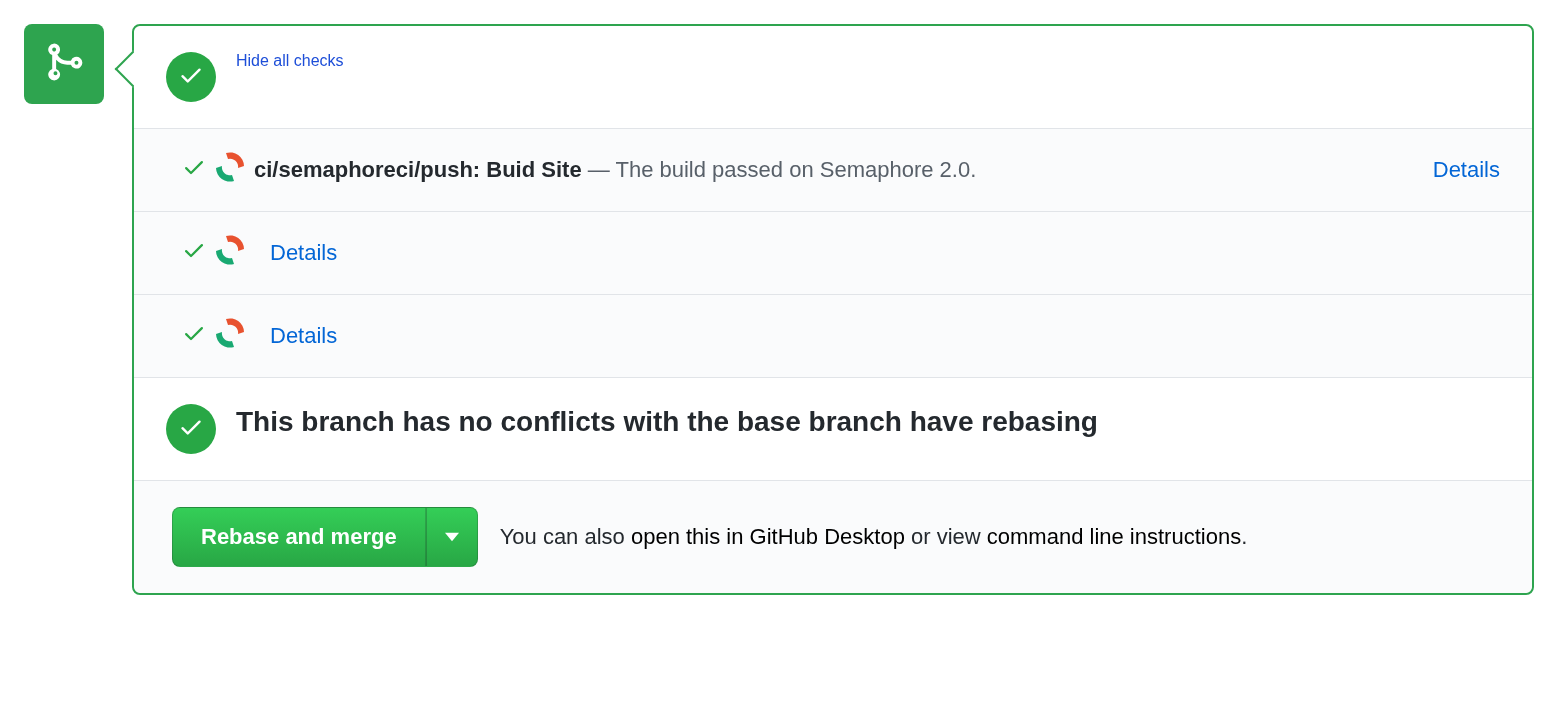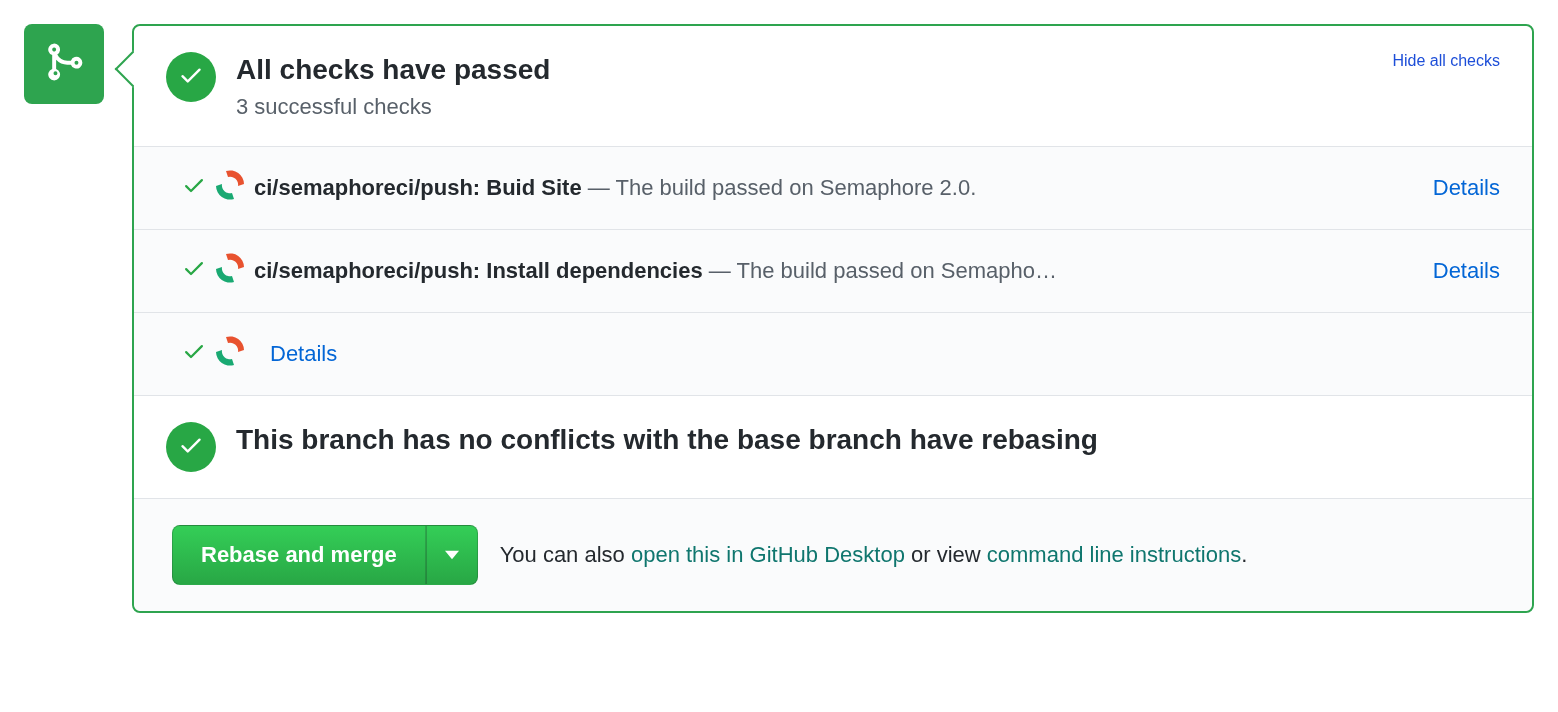--- a/index.html
+++ b/index.html
@@ -148,21 +148,21 @@
     cursor: pointer;
     border-radius: 0 8px 8px 0;
     display: flex;
     align-items: center;
     justify-content: center;
   }
   .footer-text {
     font-size: 22px;
     color: #24292e;
   }
-  .footer-text a { color: #0f766e; text-decoration: none; margin-top: 20px; }
+  .footer-text a { color: #000000; text-decoration: none; margin-top: 20px; }
   .conflicts-section { border-bottom: none; }
 </style>
 </head>
 <body>
 
 <div class="wrapper">
 
   <div class="timeline-badge">
     <span>
       <svg width="42" height="48" viewBox="0 0 16 16" fill="#fff">
@@ -174,24 +174,20 @@
   <div class="merge-box">
 
     <div class="section">
       <div class="status-circle">
         <span>
           <svg width="26" height="26" viewBox="0 0 16 16" fill="#fff">
             <path fill-rule="evenodd" d="M13.78 4.22a.75.75 0 0 1 0 1.06l-7.25 7.25a.75.75 0 0 1-1.06 0L2.22 9.28a.75.75 0 0 1 1.06-1.06L6 10.94l6.72-6.72a.75.75 0 0 1 1.06 0z"></path>
           </svg>
         </span>
       </div>
-      <div class="section-body">
-        <div class="section-title">All checks have passed</div>
-        <div class="section-sub">3 successful checks</div>
-      </div>
       <a href="#" class="hide-link">Hide all checks</a>
     </div>
 
     <div class="checks-list">
 
       <div class="check-row">
         <span class="check-tick">
           <svg width="24" height="24" viewBox="0 0 16 16" fill="currentColor">
               <path fill-rule="evenodd" d="M13.78 4.22a.75.75 0 0 1 0 1.06l-7.25 7.25a.75.75 0 0 1-1.06 0L2.22 9.28a.75.75 0 0 1 1.06-1.06L6 10.94l6.72-6.72a.75.75 0 0 1 1.06 0z"></path>
             </svg>
@@ -218,24 +214,20 @@
             </svg>
         </span>
         <span class="check-avatar">
           <svg width="36" height="36" viewBox="0 0 36 36">
               <g transform="translate(18 18)">
                 <path d="M -4 -14 A 14 14 0 0 1 14 -1 L 8 1 A 8 8 0 0 0 -2 -8 Z" fill="#e8522f"></path>
                 <path d="M 4 14 A 14 14 0 0 1 -14 1 L -8 -1 A 8 8 0 0 0 2 8 Z" fill="#19a972"></path>
               </g>
             </svg>
         </span>
-        <div class="check-text">
-          <span class="check-name">ci/semaphoreci/push: Install dependencies</span>
-          <span class="check-dash"> — </span><span>The build passed on Semapho…</span>
-        </div>
         <a href="#" class="details-link">Details</a>
       </div>
 
       <div class="check-row">
         <span class="check-tick">
           <svg width="24" height="24" viewBox="0 0 16 16" fill="currentColor">
               <path fill-rule="evenodd" d="M13.78 4.22a.75.75 0 0 1 0 1.06l-7.25 7.25a.75.75 0 0 1-1.06 0L2.22 9.28a.75.75 0 0 1 1.06-1.06L6 10.94l6.72-6.72a.75.75 0 0 1 1.06 0z"></path>
             </svg>
         </span>
         <span class="check-avatar">

